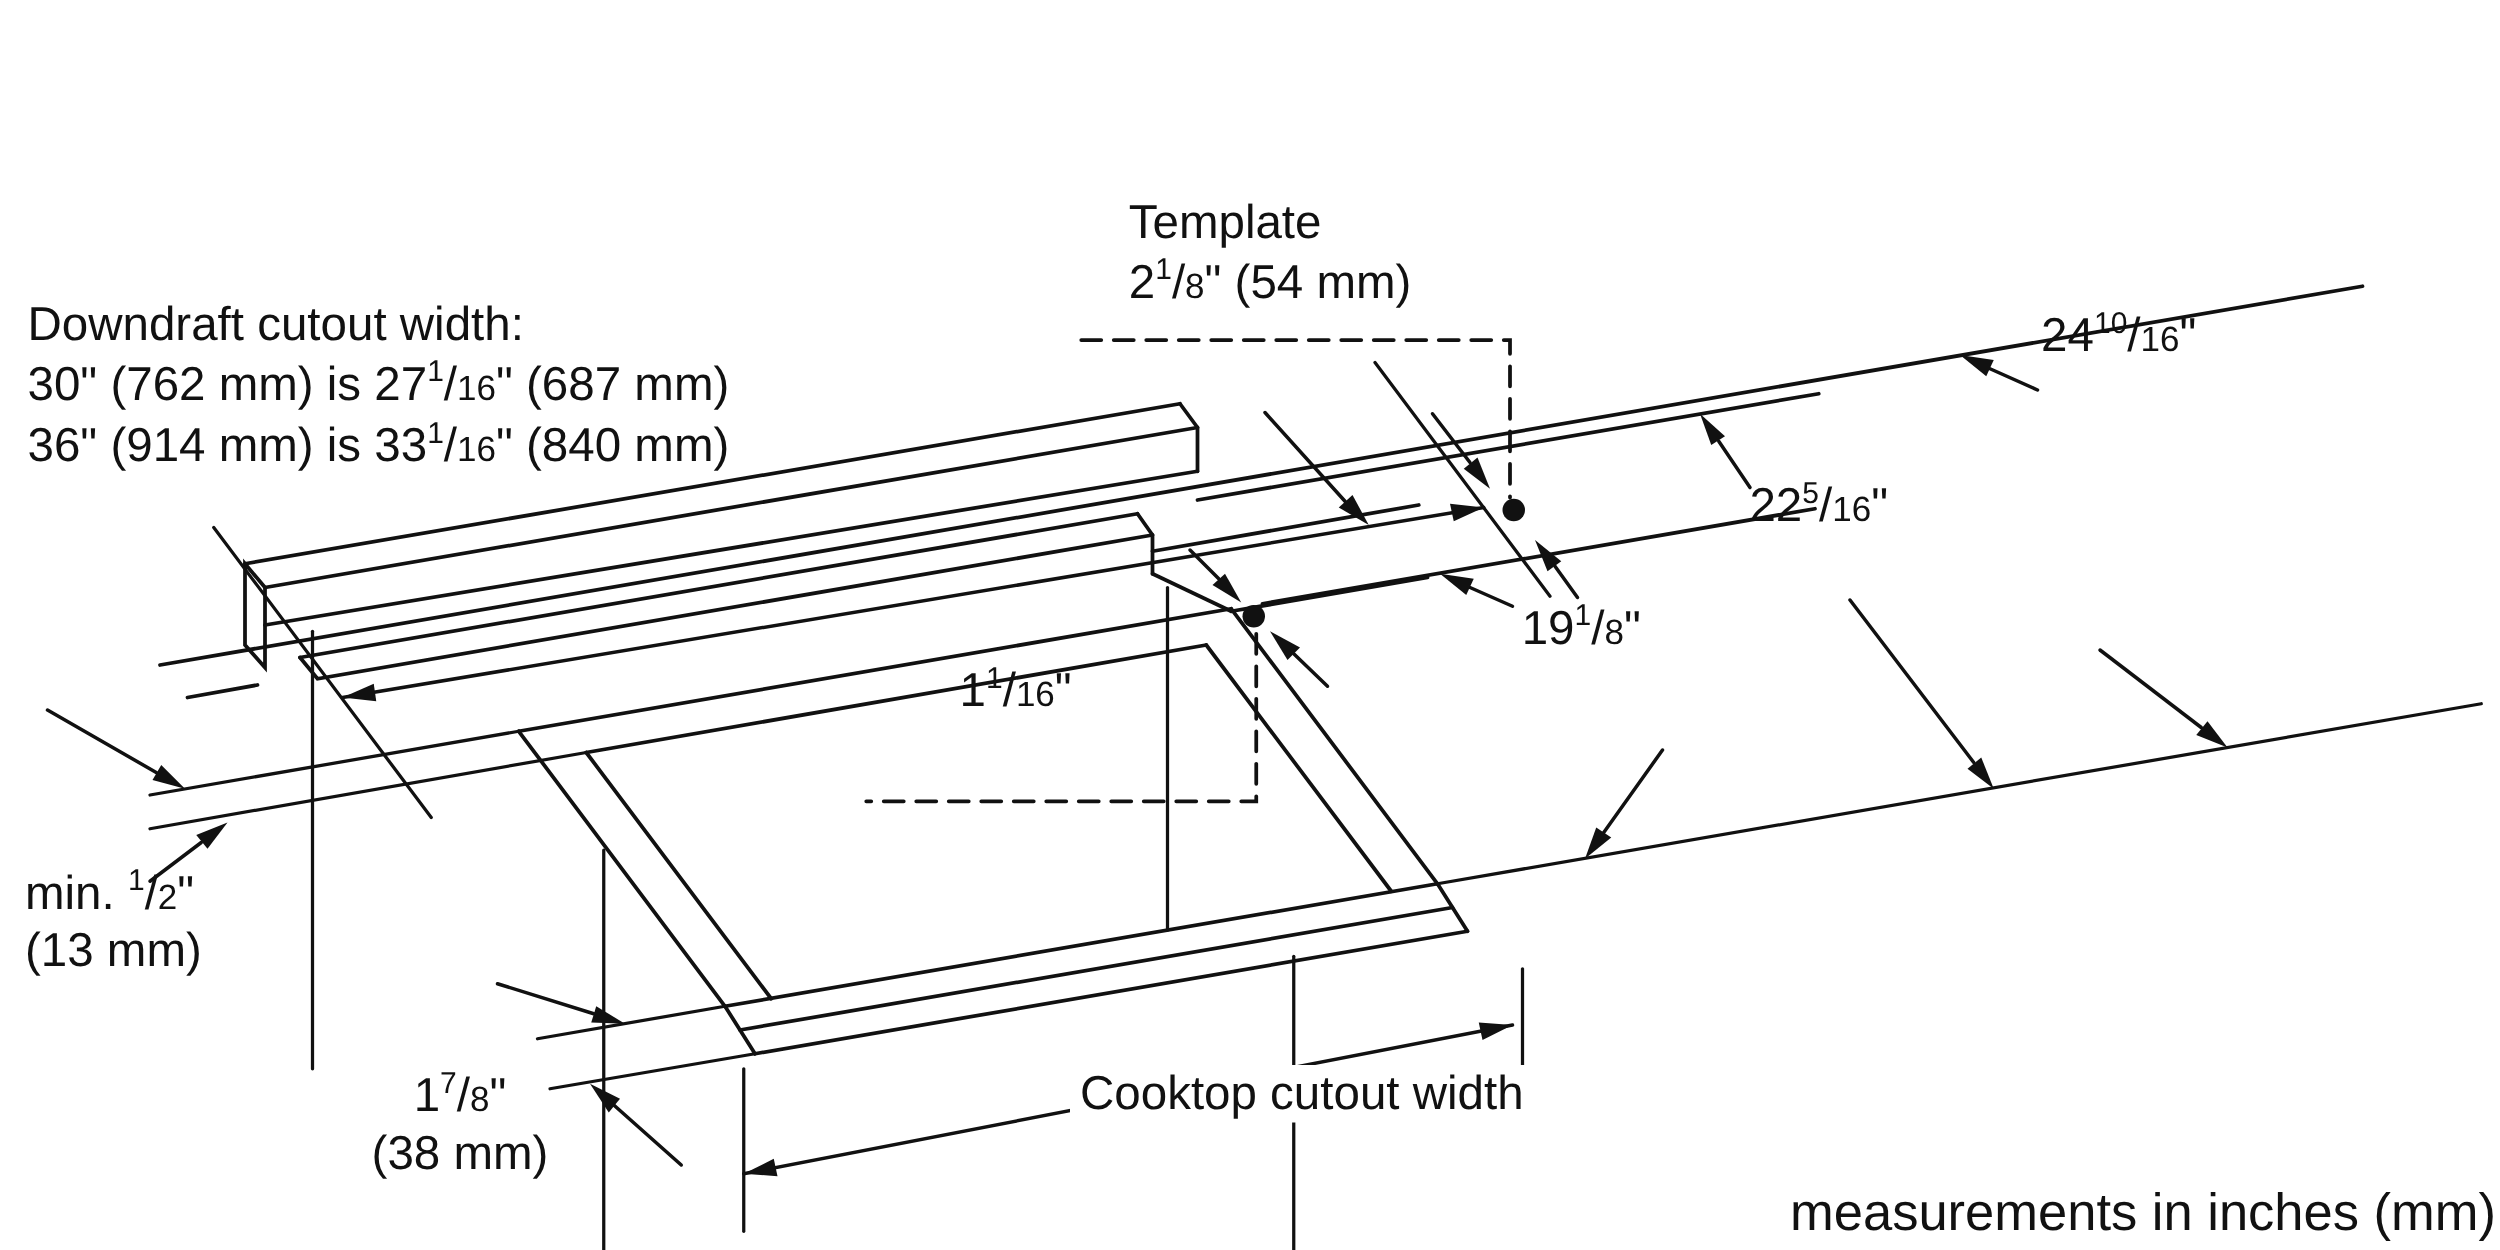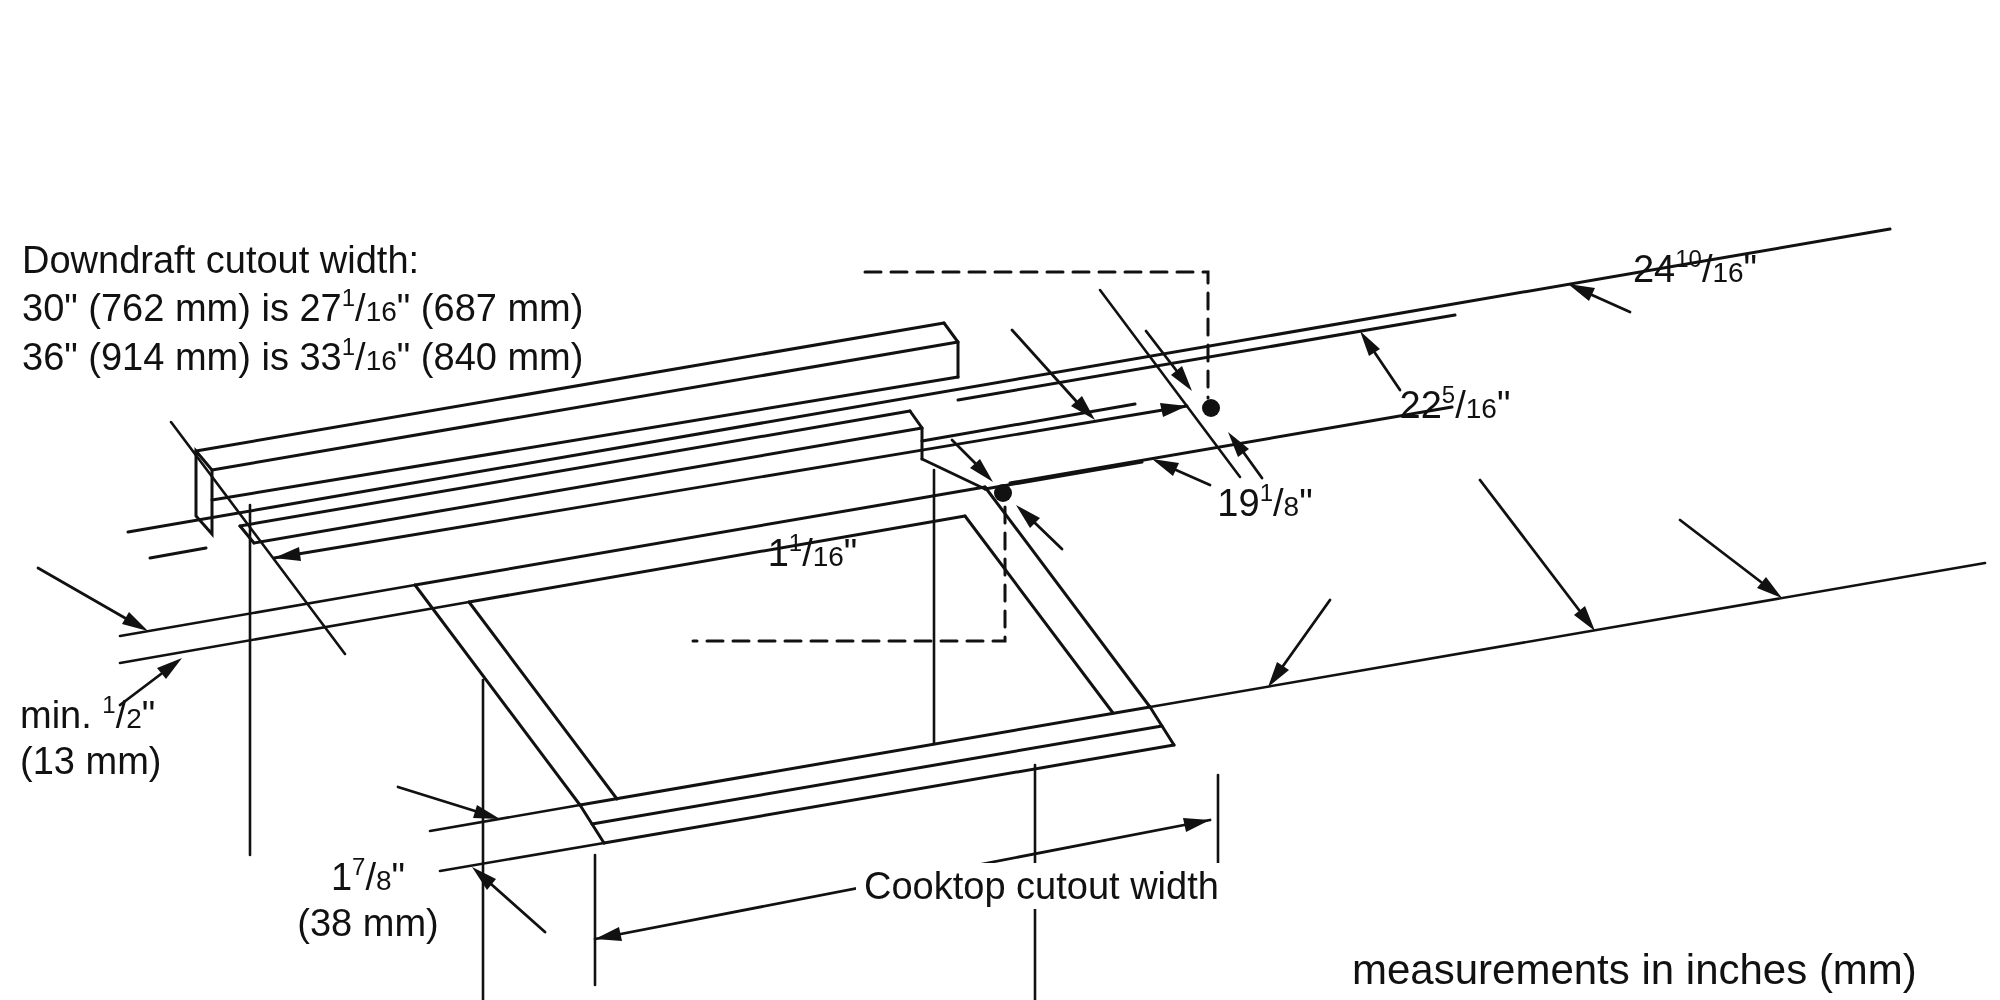--- a/index.html
+++ b/index.html
@@ -138,20 +138,26 @@
   <div class="lbl" style="left:22px;top:237px;">
     <div>Downdraft cutout width:</div>
     <div>
       <span>30" (762 mm) is 27</span><span class="fn">1</span><span>/</span><span class="fd">16</span><span>" (687 mm)</span>
     </div>
     <div>
       <span>36" (914 mm) is 33</span><span class="fn">1</span><span>/</span><span class="fd">16</span><span>" (840 mm)</span>
     </div>
   </div>
 
+  <div class="lbl" style="left:903px;top:155px;">
+    <div>Template</div>
+    <div>
+      <span>2</span><span class="fn">1</span><span>/</span><span class="fd">8</span><span>" (54 mm)</span>
+    </div>
+  </div>
 
   <div class="lbl center" style="left:1545px;top:244px;width:300px;">
     <div>
       <span>24</span><span class="fn">10</span><span>/</span><span class="fd">16</span><span>"</span>
     </div>
   </div>
 
   <div class="lbl center" style="left:1340px;top:380px;width:230px;">
     <div>
       <span>22</span><span class="fn">5</span><span>/</span><span class="fd">16</span><span>"</span>
@@ -177,17 +183,17 @@
     <div>(13 mm)</div>
   </div>
 
   <div class="lbl center" style="left:268px;top:852px;width:200px;">
     <div>
       <span>1</span><span class="fn">7</span><span>/</span><span class="fd">8</span><span>"</span>
     </div>
     <div>(38 mm)</div>
   </div>
 
-  <div class="lbl onwhite" style="left:856px;top:852px;margin-top:11px;">Cooktop cutout width</div>
+  <div class="lbl onwhite" style="left:856px;top:852px;">Cooktop cutout width</div>
 
-  <div class="lbl footer" style="left:1352px;top:944px;text-align:right;">measurements in inches (mm)</div>
+  <div class="lbl footer" style="left:1432px;top:944px;text-align:right;">measurements in inches (mm)</div>
 
 </div>
 
 </body></html>

